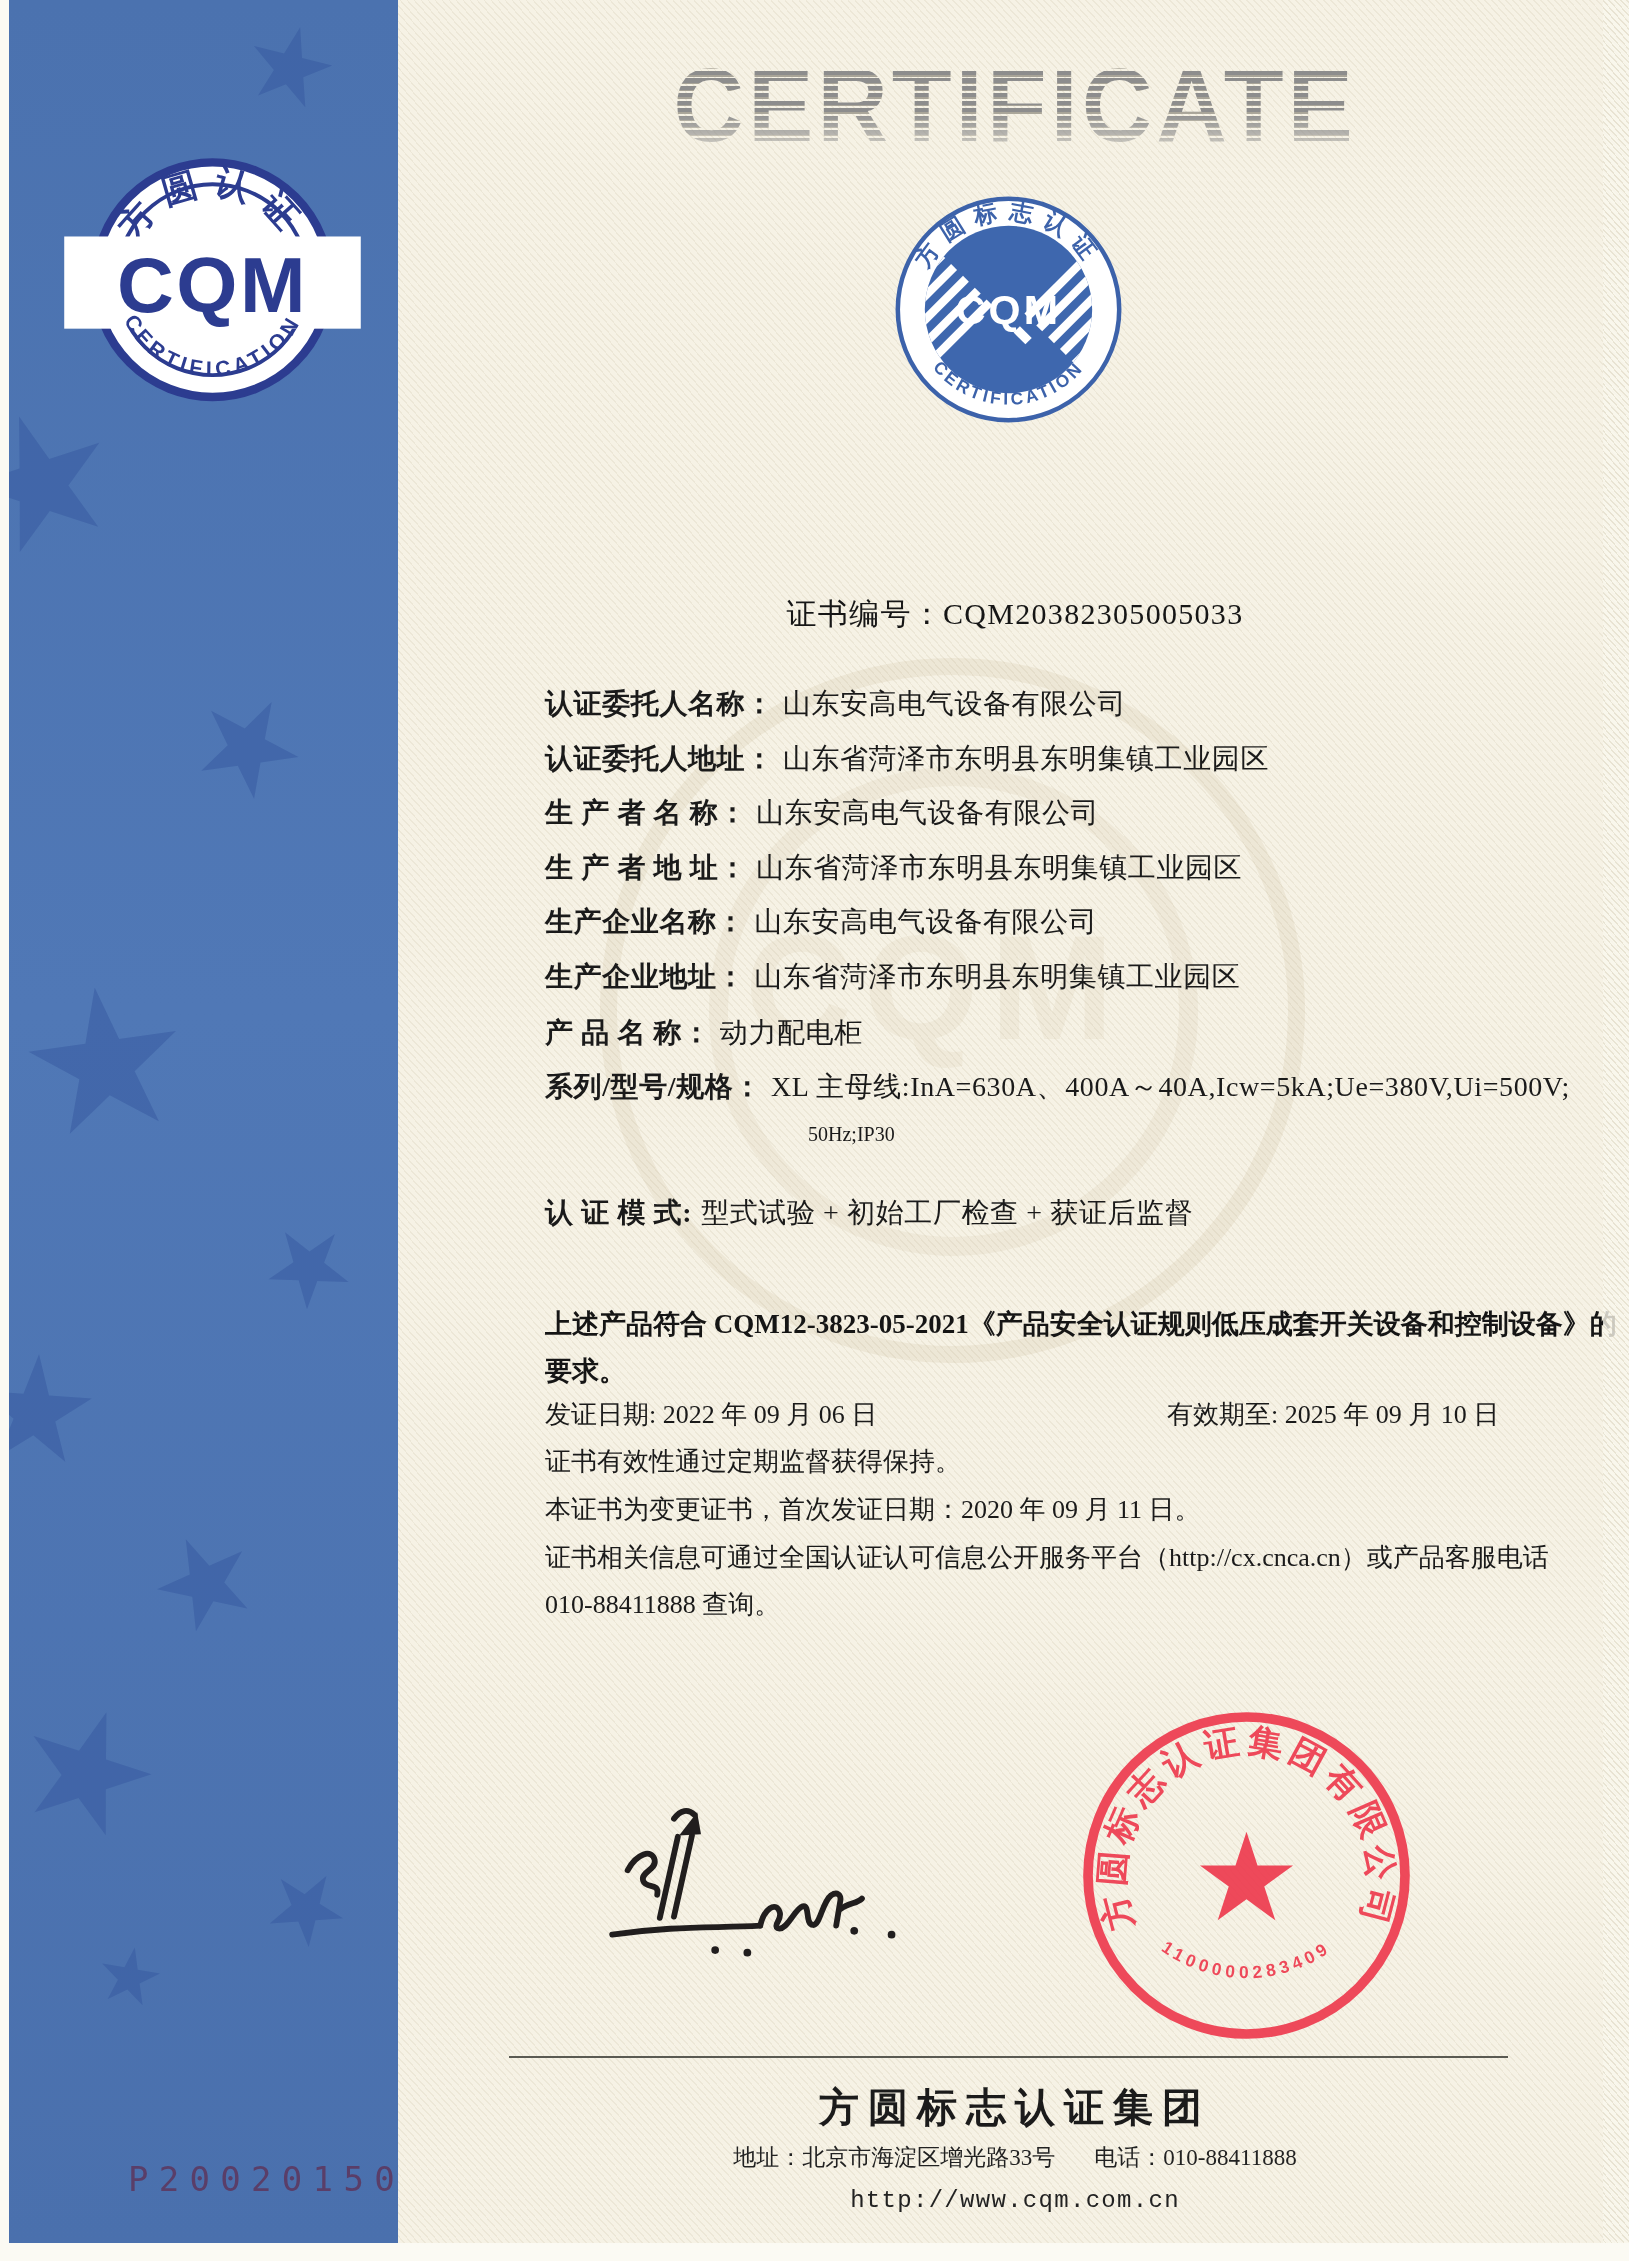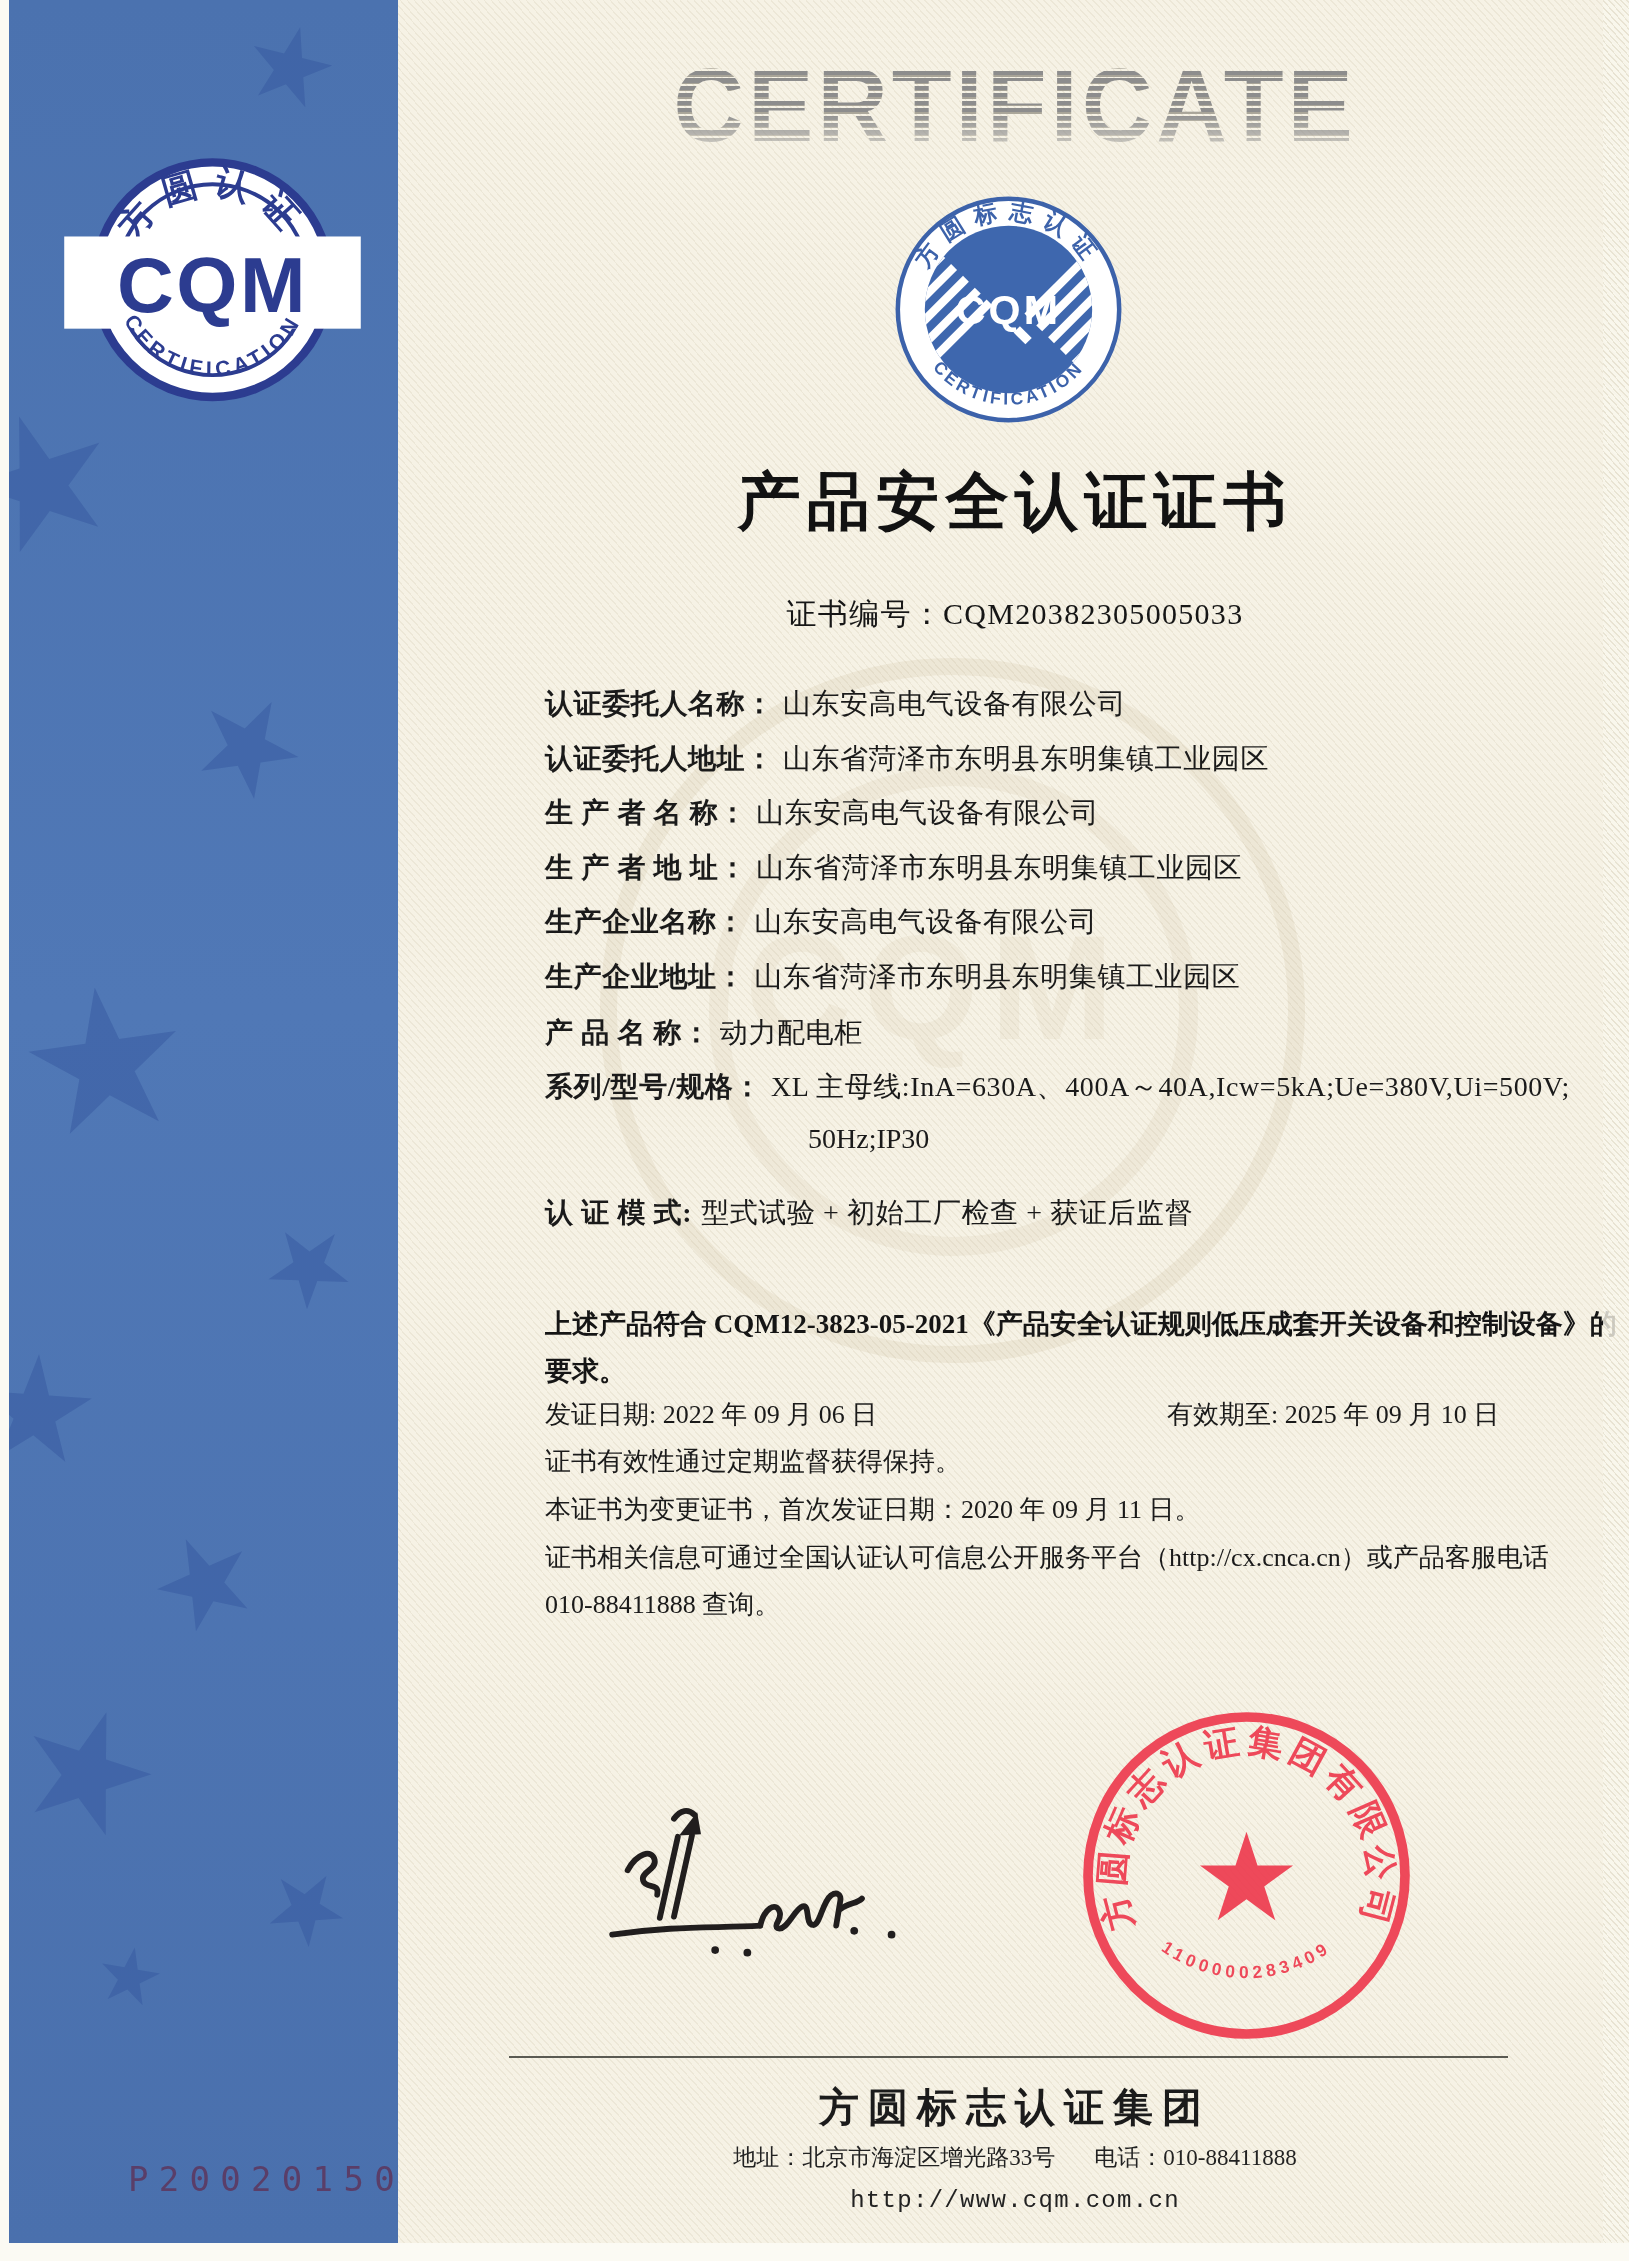--- a/index.html
+++ b/index.html
@@ -38,21 +38,21 @@
     color:rgba(186,166,126,0.10);}
   
   .title{position:absolute;left:400px;top:459px;width:1230px;text-align:center;
     font-size:63px;font-weight:900;letter-spacing:6.4px;color:#121212;}
   .certno{position:absolute;left:400px;top:594px;width:1230px;text-align:center;
     font-size:30px;color:#161616;letter-spacing:1.3px;}
   
   .row{position:absolute;left:545px;font-size:28px;white-space:nowrap;color:#1a1a1a;letter-spacing:0.6px;}
   .row .lab{font-weight:600;}
   .row .val{margin-left:9px;}
-  .cont{position:absolute;left:808px;font-size:28px;color:#1a1a1a;}
+  .cont{position:absolute;left:808px;font-size:20px;color:#1a1a1a;}
   .comp{position:absolute;left:545px;font-size:27px;font-weight:700;white-space:nowrap;color:#151515;}
   .small{position:absolute;font-size:26px;color:#1a1a1a;white-space:nowrap;}
   
   .stamp{position:absolute;left:1079px;top:1708px;opacity:.92;}
   .sig{position:absolute;left:598px;top:1798px;}
   
   .sep{position:absolute;left:509px;top:2056px;width:999px;height:1.9px;background:#5a5a52;}
   .f-org{position:absolute;left:400px;top:2080px;width:1230px;text-align:center;
     font-size:40px;font-weight:900;letter-spacing:9px;color:#1b1b1b;}
   .f-addr{position:absolute;left:400px;top:2142px;width:1230px;text-align:center;
@@ -130,21 +130,20 @@
     <text x="181" y="203" text-anchor="middle" font-size="64" font-weight="900" letter-spacing="5" fill="#ffffff">CQM</text>
     <rect x="196" y="208" width="14" height="26" fill="#ffffff" transform="rotate(-45 203 221)"></rect>
     <text font-size="36" font-weight="bold" fill="#3c62aa" letter-spacing="16">
       <textPath href="#em-top" startOffset="50%" text-anchor="middle">方圆标志认证</textPath>
     </text>
     <text font-size="27" font-weight="bold" fill="#3c62aa" letter-spacing="5">
       <textPath href="#em-bot" startOffset="50%" text-anchor="middle">CERTIFICATION</textPath>
     </text>
   </svg>
 
-  <div class="title">产品安全认证证书</div>
   <div class="certno">
     <span>证书编号：</span><span>CQM20382305005033</span>
   </div>
 
   <div class="row" style="top:685px">
     <span class="lab">认证委托人名称：</span><span class="val">山东安高电气设备有限公司</span>
   </div>
   <div class="row" style="top:740px">
     <span class="lab">认证委托人地址：</span><span class="val">山东省菏泽市东明县东明集镇工业园区</span>
   </div>

